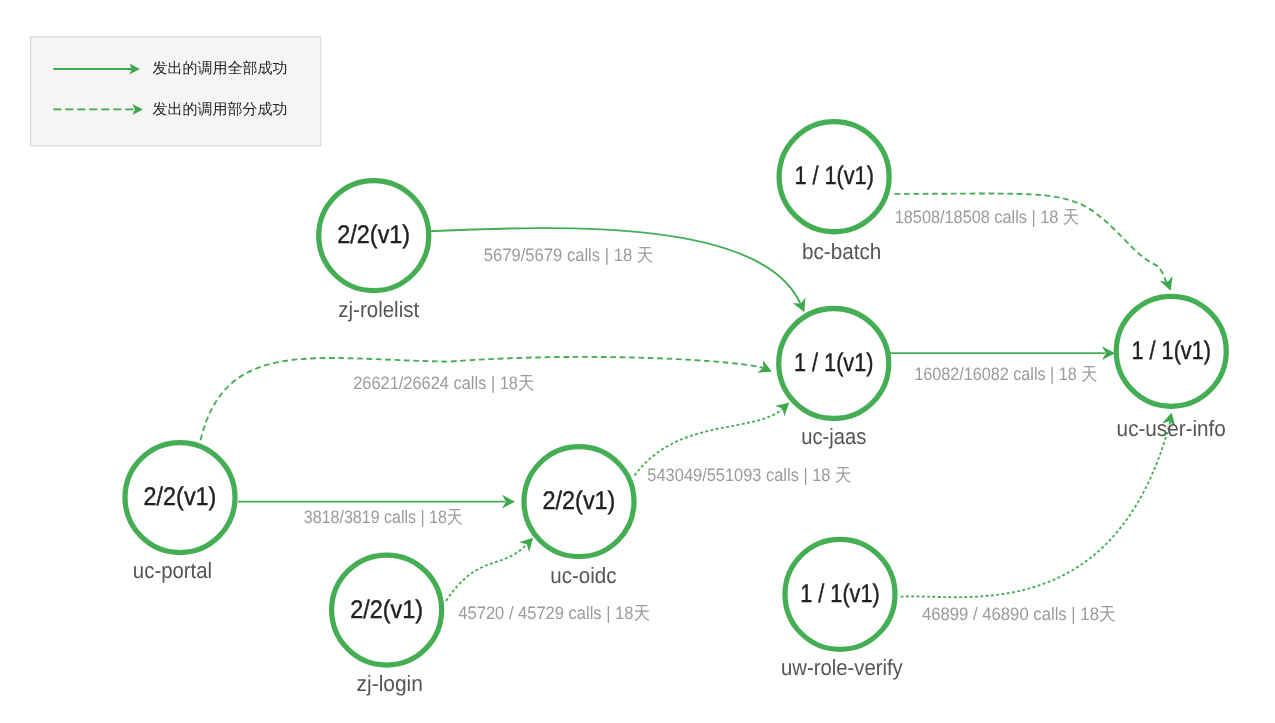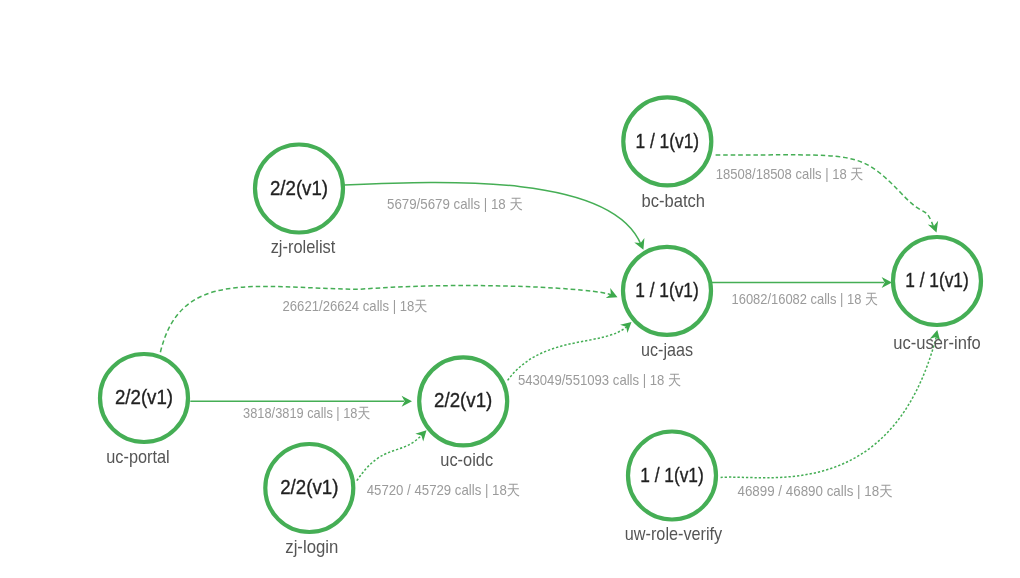--- a/index.html
+++ b/index.html
@@ -120,13 +120,23 @@
           <text x="309.3" y="494.1" class="node-value" textLength="58.2" lengthAdjust="spacingAndGlyphs">2/2(v1)</text>
           <text x="311.8" y="552.8" class="node-label" textLength="53.1" lengthAdjust="spacingAndGlyphs">zj-login</text>
         </g>
         <g>
           <circle cx="672" cy="475.5" r="44" class="node-circle"></circle>
           <text x="672" y="481.6" class="node-value" textLength="63.6" lengthAdjust="spacingAndGlyphs">1 / 1(v1)</text>
           <text x="673.5" y="540.3" class="node-label" textLength="97.4" lengthAdjust="spacingAndGlyphs">uw-role-verify</text>
         </g>
       </g>
     </svg>
+  <div class="legend-box">
+    <svg class="legend-svg" viewBox="0 0 233 88">
+        <line x1="17.7" y1="25.2" x2="83.9" y2="25.2" stroke="#3da94c" stroke-width="1.5"></line>
+        <path d="M 0 0 L -8.4 -4.4 L -6.4 0 L -8.4 4.4 Z" fill="#3da94c" transform="translate(86.9,25.2)"></path>
+        <text x="97" y="28.8" class="legend-text-svg">发出的调用全部成功</text>
+        <line x1="17.7" y1="57.5" x2="86.3" y2="57.5" stroke="#3da94c" stroke-width="1.5" stroke-dasharray="6.4 3.2"></line>
+        <path d="M 0 0 L -8.4 -4.4 L -6.4 0 L -8.4 4.4 Z" fill="#3da94c" transform="translate(89.3,57.5)"></path>
+        <text x="97" y="61.1" class="legend-text-svg">发出的调用部分成功</text>
+      </svg>
+  </div>
 </div>
 
 </body></html>

